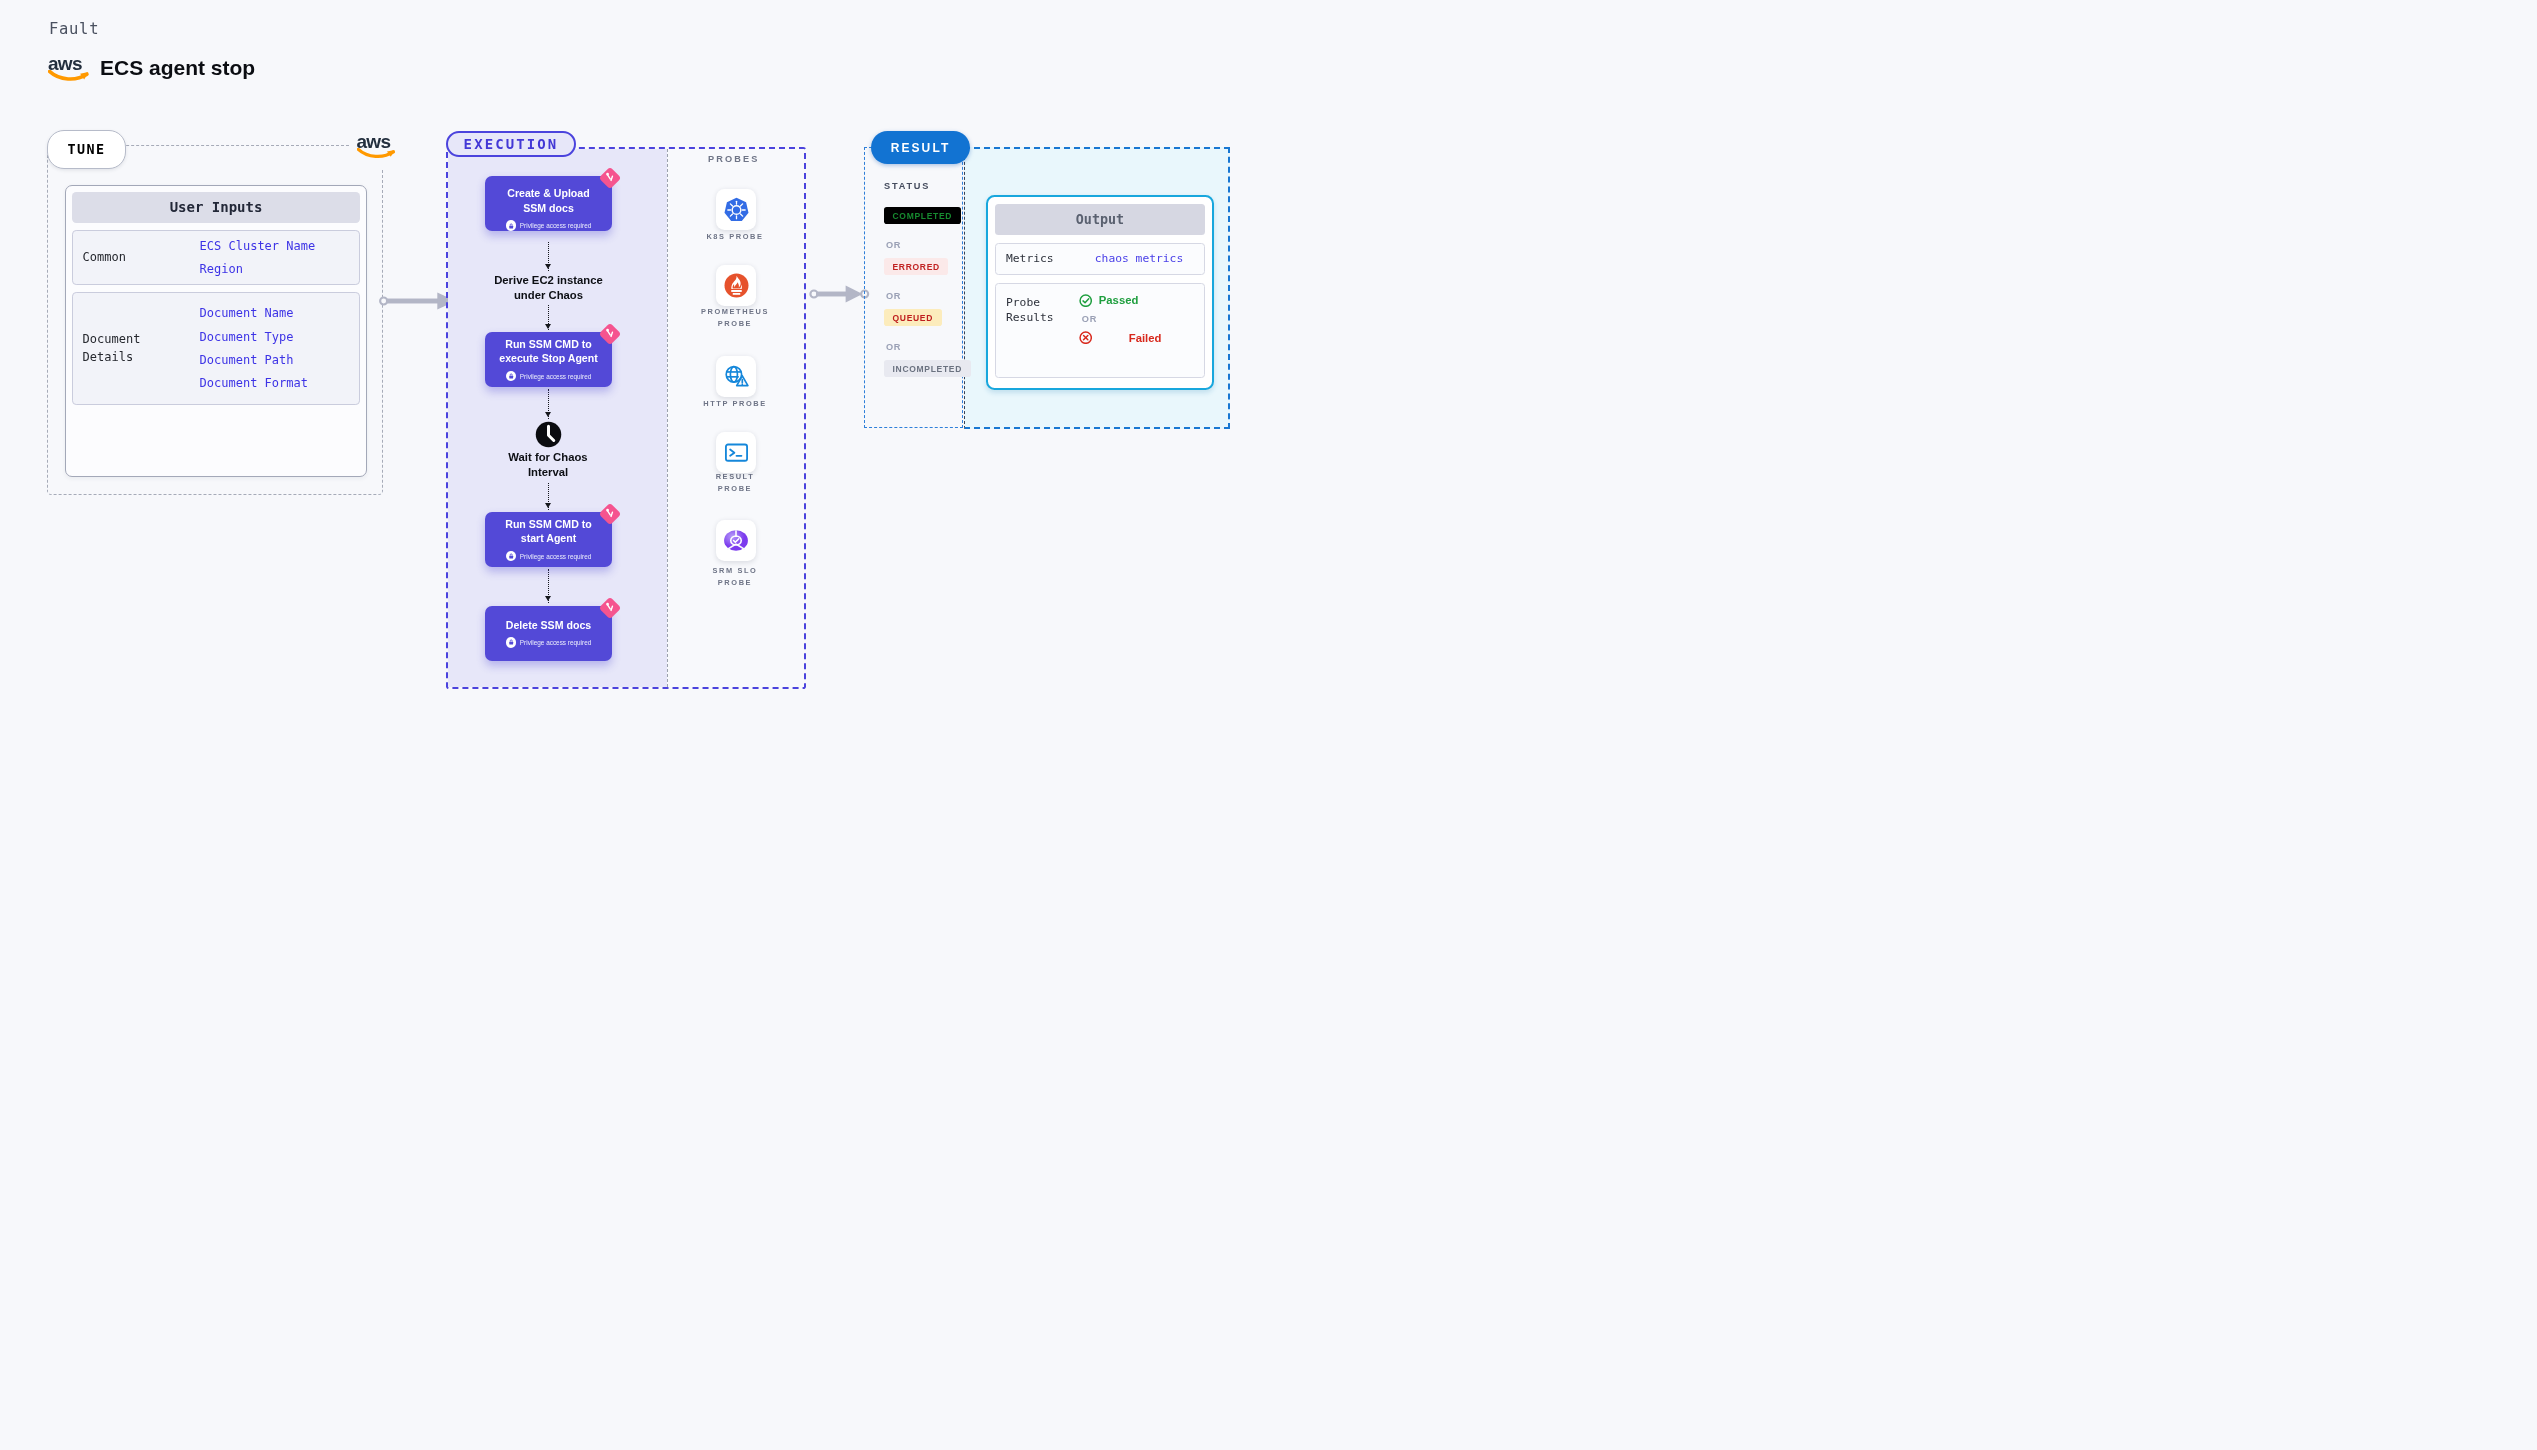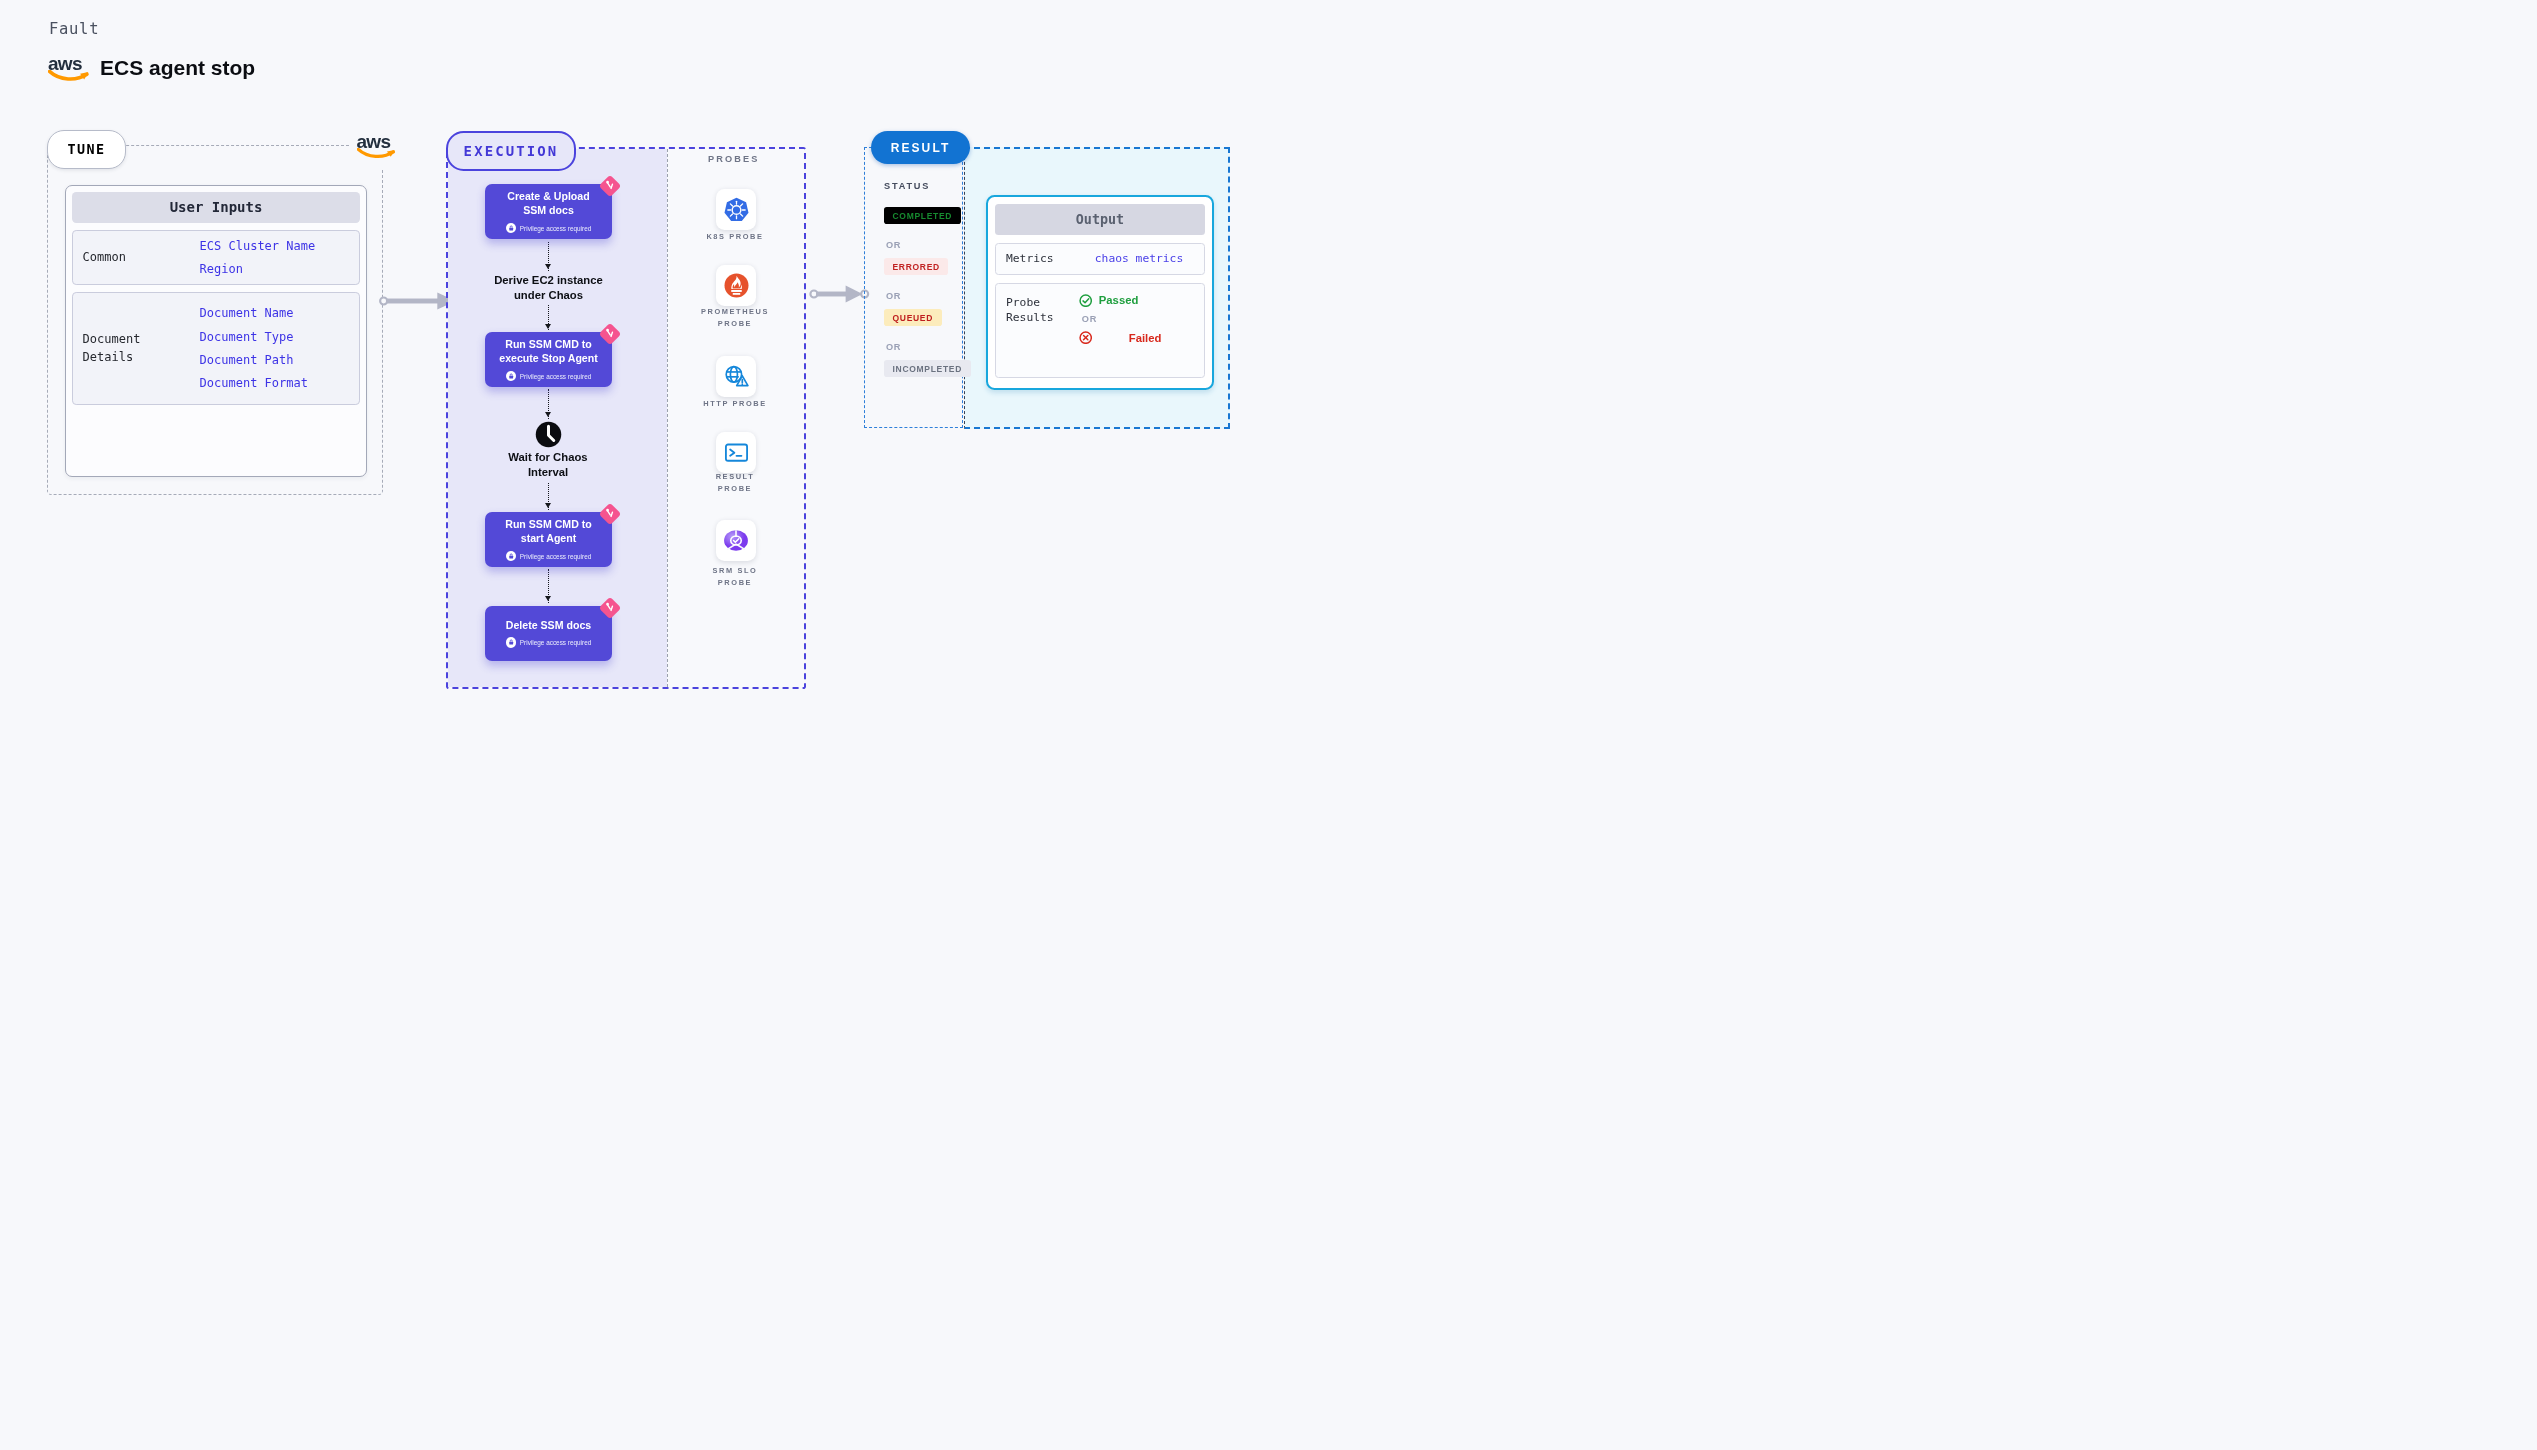--- a/index.html
+++ b/index.html
@@ -33,21 +33,21 @@
   .ui-value { font-family:"DejaVu Sans Mono",monospace; font-size:12px; color:#3d33e6; }
   .row-common { height:55px; } .row-docs { height:113px; } .row-seq { height:58px; }
 
   
   .harrow { overflow:visible; }
 
   
   .exec-box { left:446px; top:147px; width:360px; height:542px; border:2.1px dashed #4b43dd; border-radius:2.8px; }
   .exec-fill-left { position:absolute; left:0; top:0; bottom:0; width:219px; background:#e7e7f9; }
   .probes-fill { position:absolute; left:219px; top:0; bottom:0; right:0; background:#f8f9fc; border-left:1.4px dashed #9ba1ac; }
-  .exec-pill { left:446px; top:131px; width:130px; height:40px; background:#e7e7f9; border:2.1px solid #4b43dd; border-radius:17.6px;
+  .exec-pill { left:446px; top:131px; width:130px; height:26px; background:#e7e7f9; border:2.1px solid #4b43dd; border-radius:17.6px;
     display:flex; align-items:center; justify-content:center; font-family:"DejaVu Sans Mono",monospace; font-weight:bold;
     font-size:14px; letter-spacing:2.1px; color:#4338d6; z-index:6; }
   .probes-heading { left:672px; top:154px; font-size:9.2px; font-weight:bold; letter-spacing:2.1px; color:#6f7587;margin-left:36px; }
 
   .node { width:127px; background:#5349d7; border-radius:7px; color:#fff; display:flex; flex-direction:column;
     align-items:center; justify-content:center; gap:1.4px; box-shadow:0 4.2px 8.5px rgba(70,62,210,.30); z-index:3; }
   .node-title { font-size:10.6px; font-weight:bold; line-height:13.4px; text-align:center; }
   .lock-row { display:flex; align-items:center; gap:3.5px; margin-top:3.5px; }
   .lock-circle { width:10.6px; height:10.6px; border-radius:50%; background:#ffffff; display:flex; align-items:center; justify-content:center; }
   .privilege-label { font-size:6.4px; color:#eceefc; }
@@ -147,21 +147,21 @@
   <circle cx="116" cy="14" r="5" fill="#f7f8fb" stroke="#b3b6c6" stroke-width="3"></circle>
 </svg>
 
 <div class="abs exec-box">
   <div class="exec-fill-left"></div>
   <div class="probes-fill"></div>
 </div>
 <div class="abs exec-pill">EXECUTION</div>
 <div class="abs probes-heading">PROBES</div>
 
-<div class="abs node" style="left:485px; top:184px; height:55px;">
+<div class="abs node" style="left:485px; top:176px; height:55px;justify-content:flex-end;">
   <div class="chaos-badge">
     <svg width="16" height="16" viewBox="0 0 23 23">
         <g stroke="#fff" stroke-width="2" stroke-linecap="round">
           <line x1="8" y1="7" x2="12" y2="13"></line>
           <line x1="15" y1="9" x2="13" y2="15"></line>
           <circle cx="8" cy="6" r="1" fill="#fff"></circle>
         </g>
       </svg>
   </div>
   <div class="node-title">Create &amp; Upload</div>

